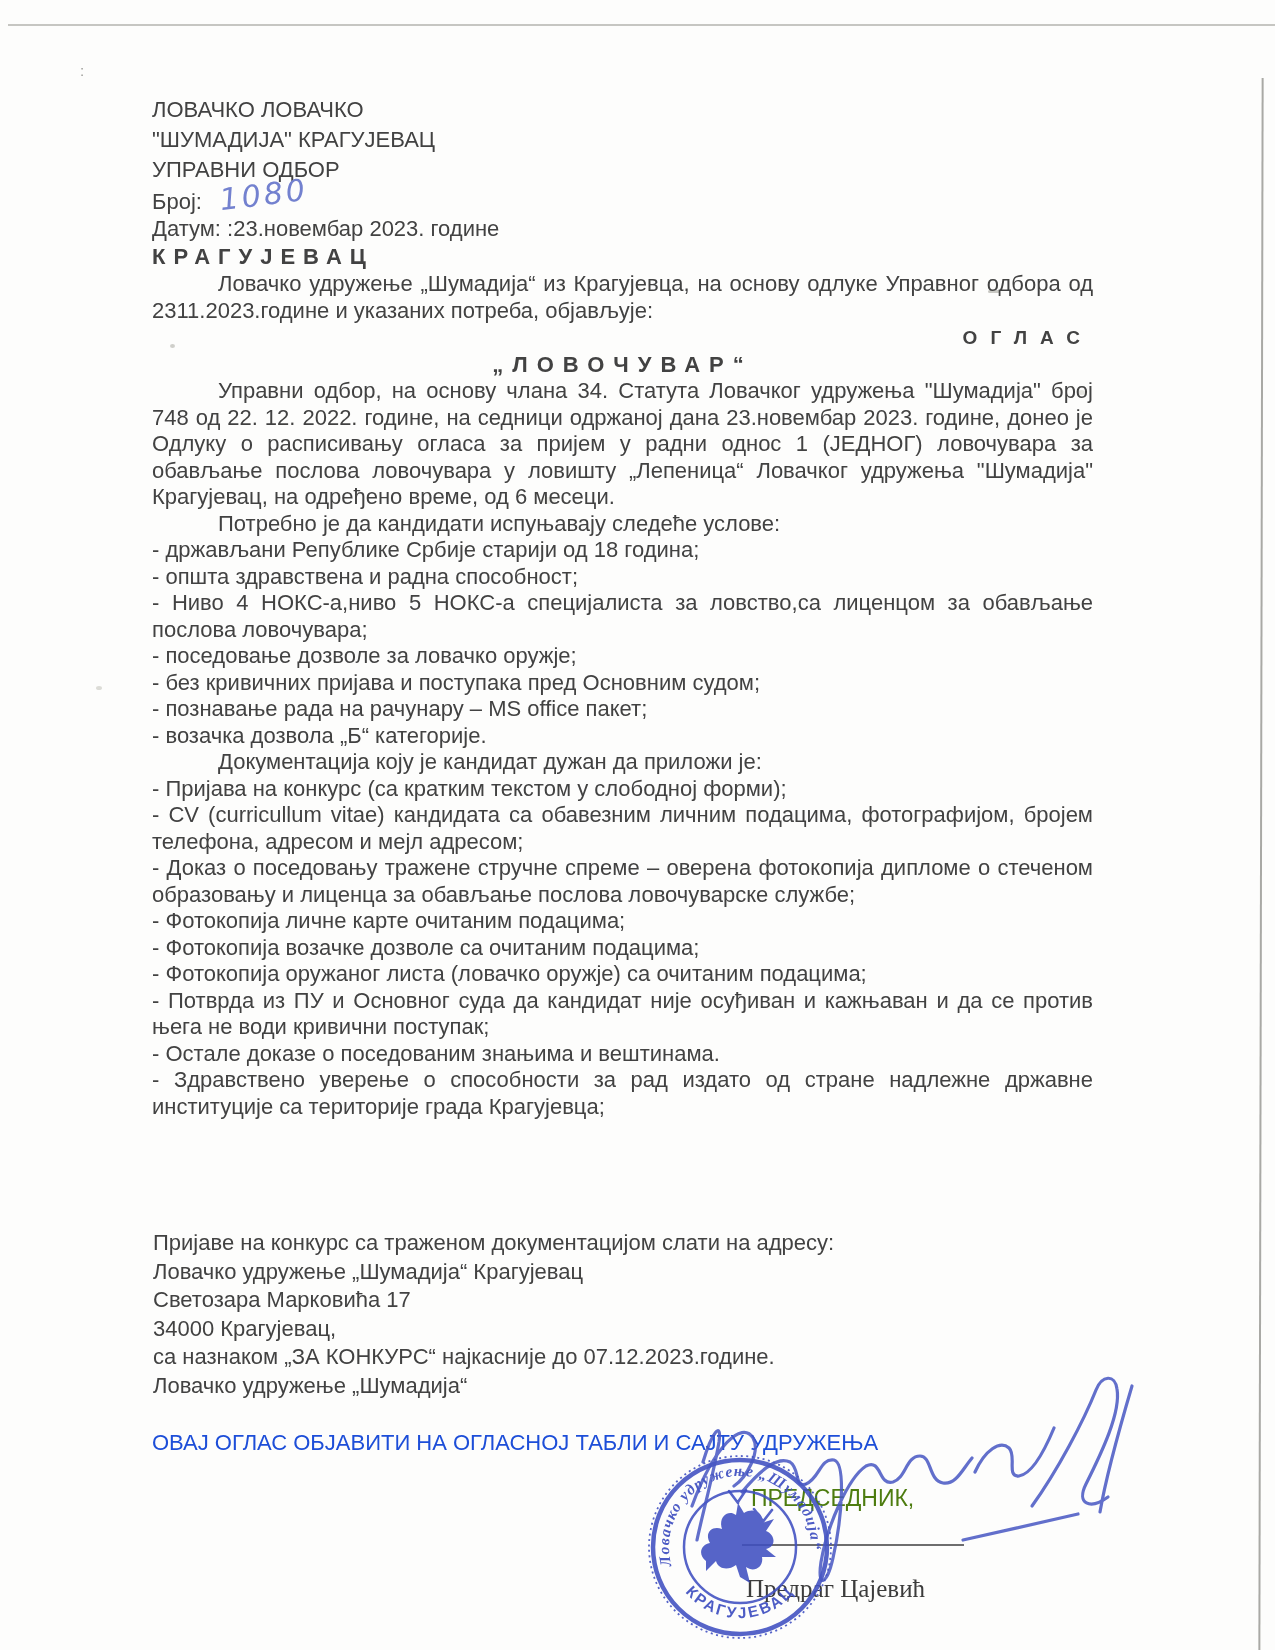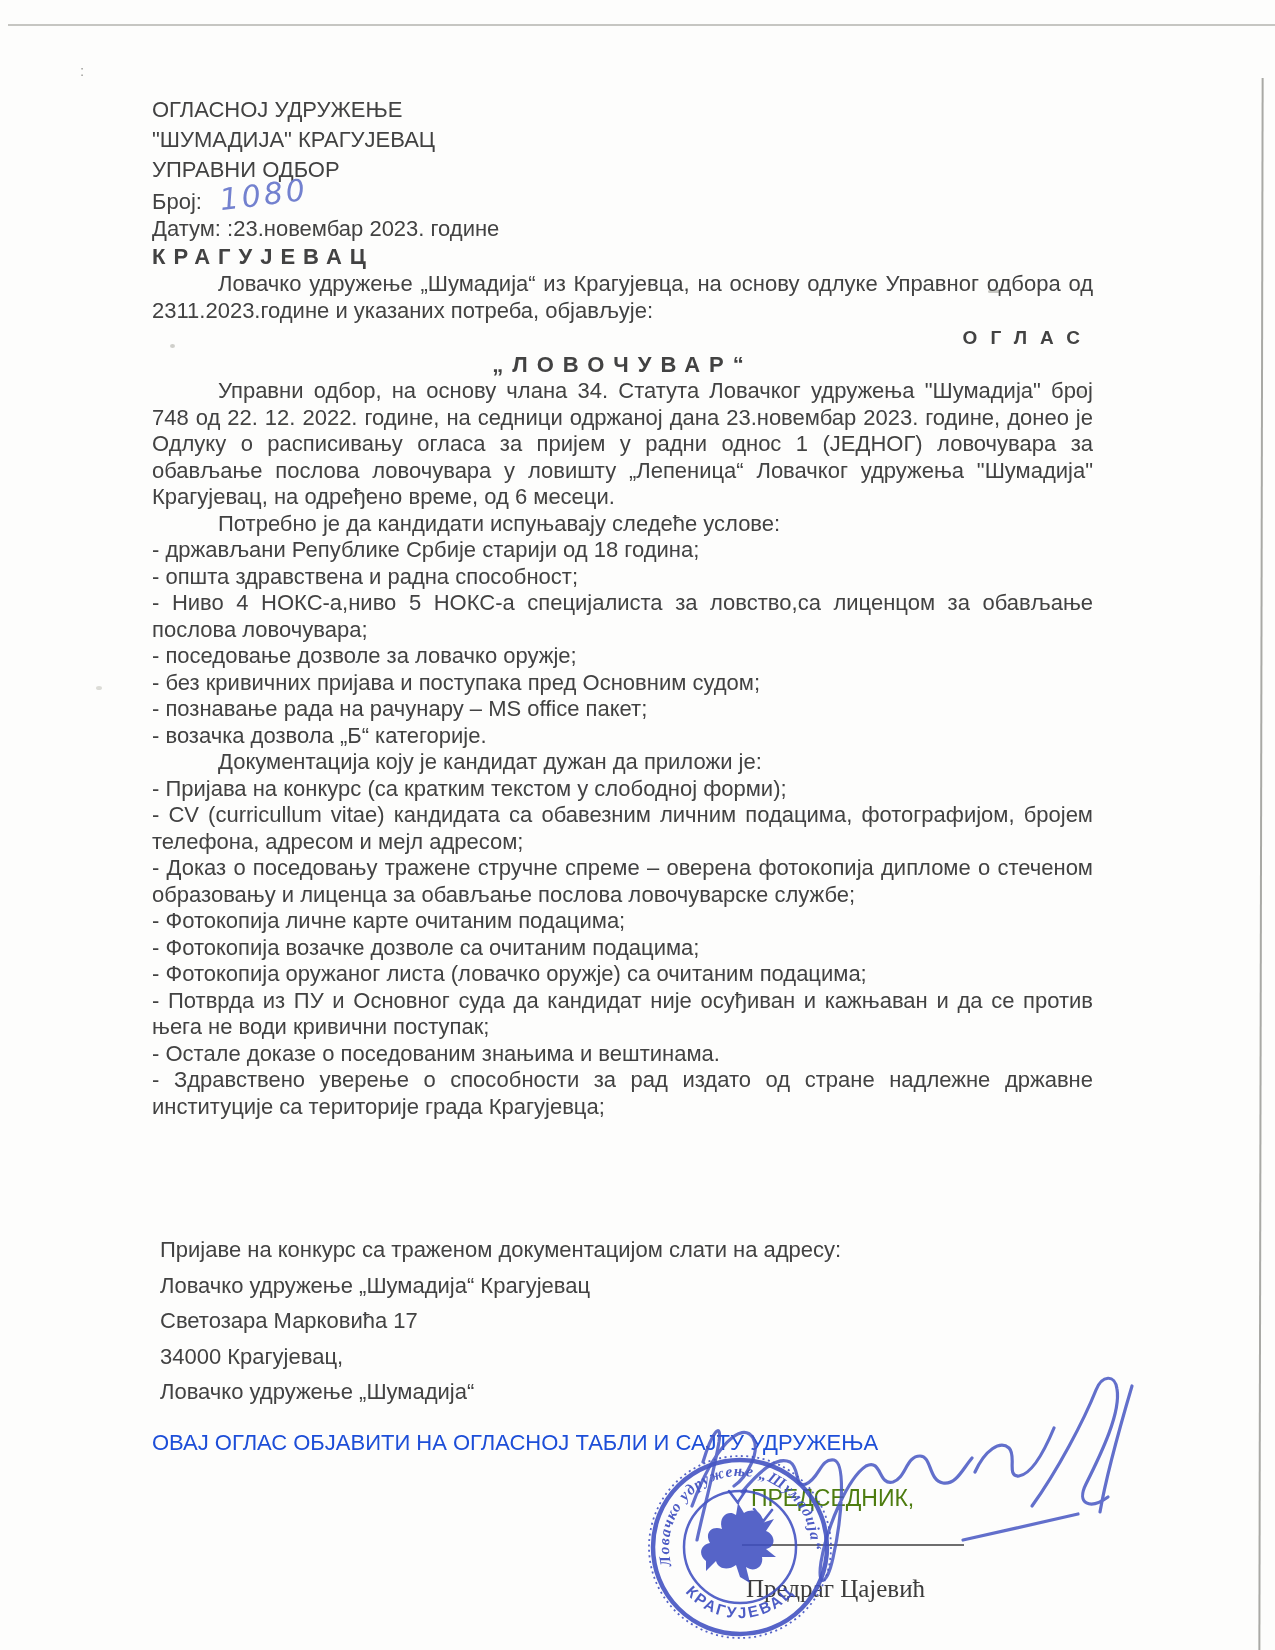--- a/index.html
+++ b/index.html
@@ -34,21 +34,21 @@
   .just{text-align:justify;}
   .ind{text-indent:66px;}
   .center{text-align:center;}
   .title-line{font-weight:bold;letter-spacing:13px;font-size:19px;line-height:27px;margin-top:1px;text-align:right;}
   .subtitle-line{font-weight:bold;line-height:27px;}
   .position-line{font-weight:bold;letter-spacing:9px;line-height:27px;}
   .plain-list p{line-height:26.5px;}
 
   
   .application{position:absolute;left:152px;top:1228px;width:941px;font-size:22px;line-height:27.5px;}
-  .application p{margin:8px;}
+  .application p{margin:1px;}
   .publish-note{position:absolute;left:152px;top:1408px;width:941px;font-size:22px;color:#1d4ed8;}
   .president-label{position:absolute;left:751px;top:1462px;font-size:23px;color:#4d7c0f;}
   .sig-line{position:absolute;left:742px;top:1544px;width:222px;height:2px;background:#6e6e6e;}
   .president-name{position:absolute;left:746px;top:1550px;font-family:"Liberation Serif",serif;font-size:25px;color:#3c3c3c;}
   .stamp-wrap{position:absolute;left:647px;top:1452px;width:186px;height:196px;}
   .sig-wrap{position:absolute;left:630px;top:1360px;width:520px;height:290px;}
 </style>
 </head>
 <body>
 
@@ -59,21 +59,21 @@
   <div class="scan-colon">:</div>
   <div class="speck sp1"></div>
   <div class="speck sp2"></div>
   <div class="speck sp3"></div>
   <div class="speck sp4"></div>
   <div class="speck sp5"></div>
 
   <div class="content">
 
     <div>
-        <p class="hdr-line">ОГЛАСНОЈ УДРУЖЕЊЕ</p>
+        <p class="hdr-line">ЛОВАЧКО ЛОВАЧКО</p>
         <p class="hdr-line">"ШУМАДИЈА" КРАГУЈЕВАЦ</p>
         <p class="hdr-line">УПРАВНИ ОДБОР</p>
       </div>
 
     <p class="number-line"><span>Број:</span><span class="handwritten">1080</span></p>
 
     <p class="date-line">Датум: :23.новембар 2023. године</p>
     <p class="city-line">КРАГУЈЕВАЦ</p>
 
     <p class="just ind">Ловачко удружење „Шумадија“ из Крагујевца, на основу одлуке Управног одбора од 2311.2023.године и указаних потреба, објављује:</p>
@@ -110,20 +110,21 @@
       </div>
 
   </div>
 
   <div class="application">
     <p>Пријаве на конкурс са траженом документацијом слати на адресу:</p>
     <div>
         <p>Ловачко удружење „Шумадија“ Крагујевац</p>
         <p>Светозара Марковића 17</p>
         <p>34000 Крагујевац,</p>
+        <p>са назнаком „ЗА КОНКУРС“ најкасније до 07.12.2023.године.</p>
         <p>Ловачко удружење „Шумадија“</p>
       </div>
   </div>
 
   <p class="publish-note">ОВАЈ ОГЛАС ОБЈАВИТИ НА ОГЛАСНОЈ ТАБЛИ И САЈТУ УДРУЖЕЊА</p>
 
   <p class="president-label">ПРЕДСЕДНИК,</p>
   <div class="sig-line"></div>
   <p class="president-name">Предраг Цајевић</p>
 

